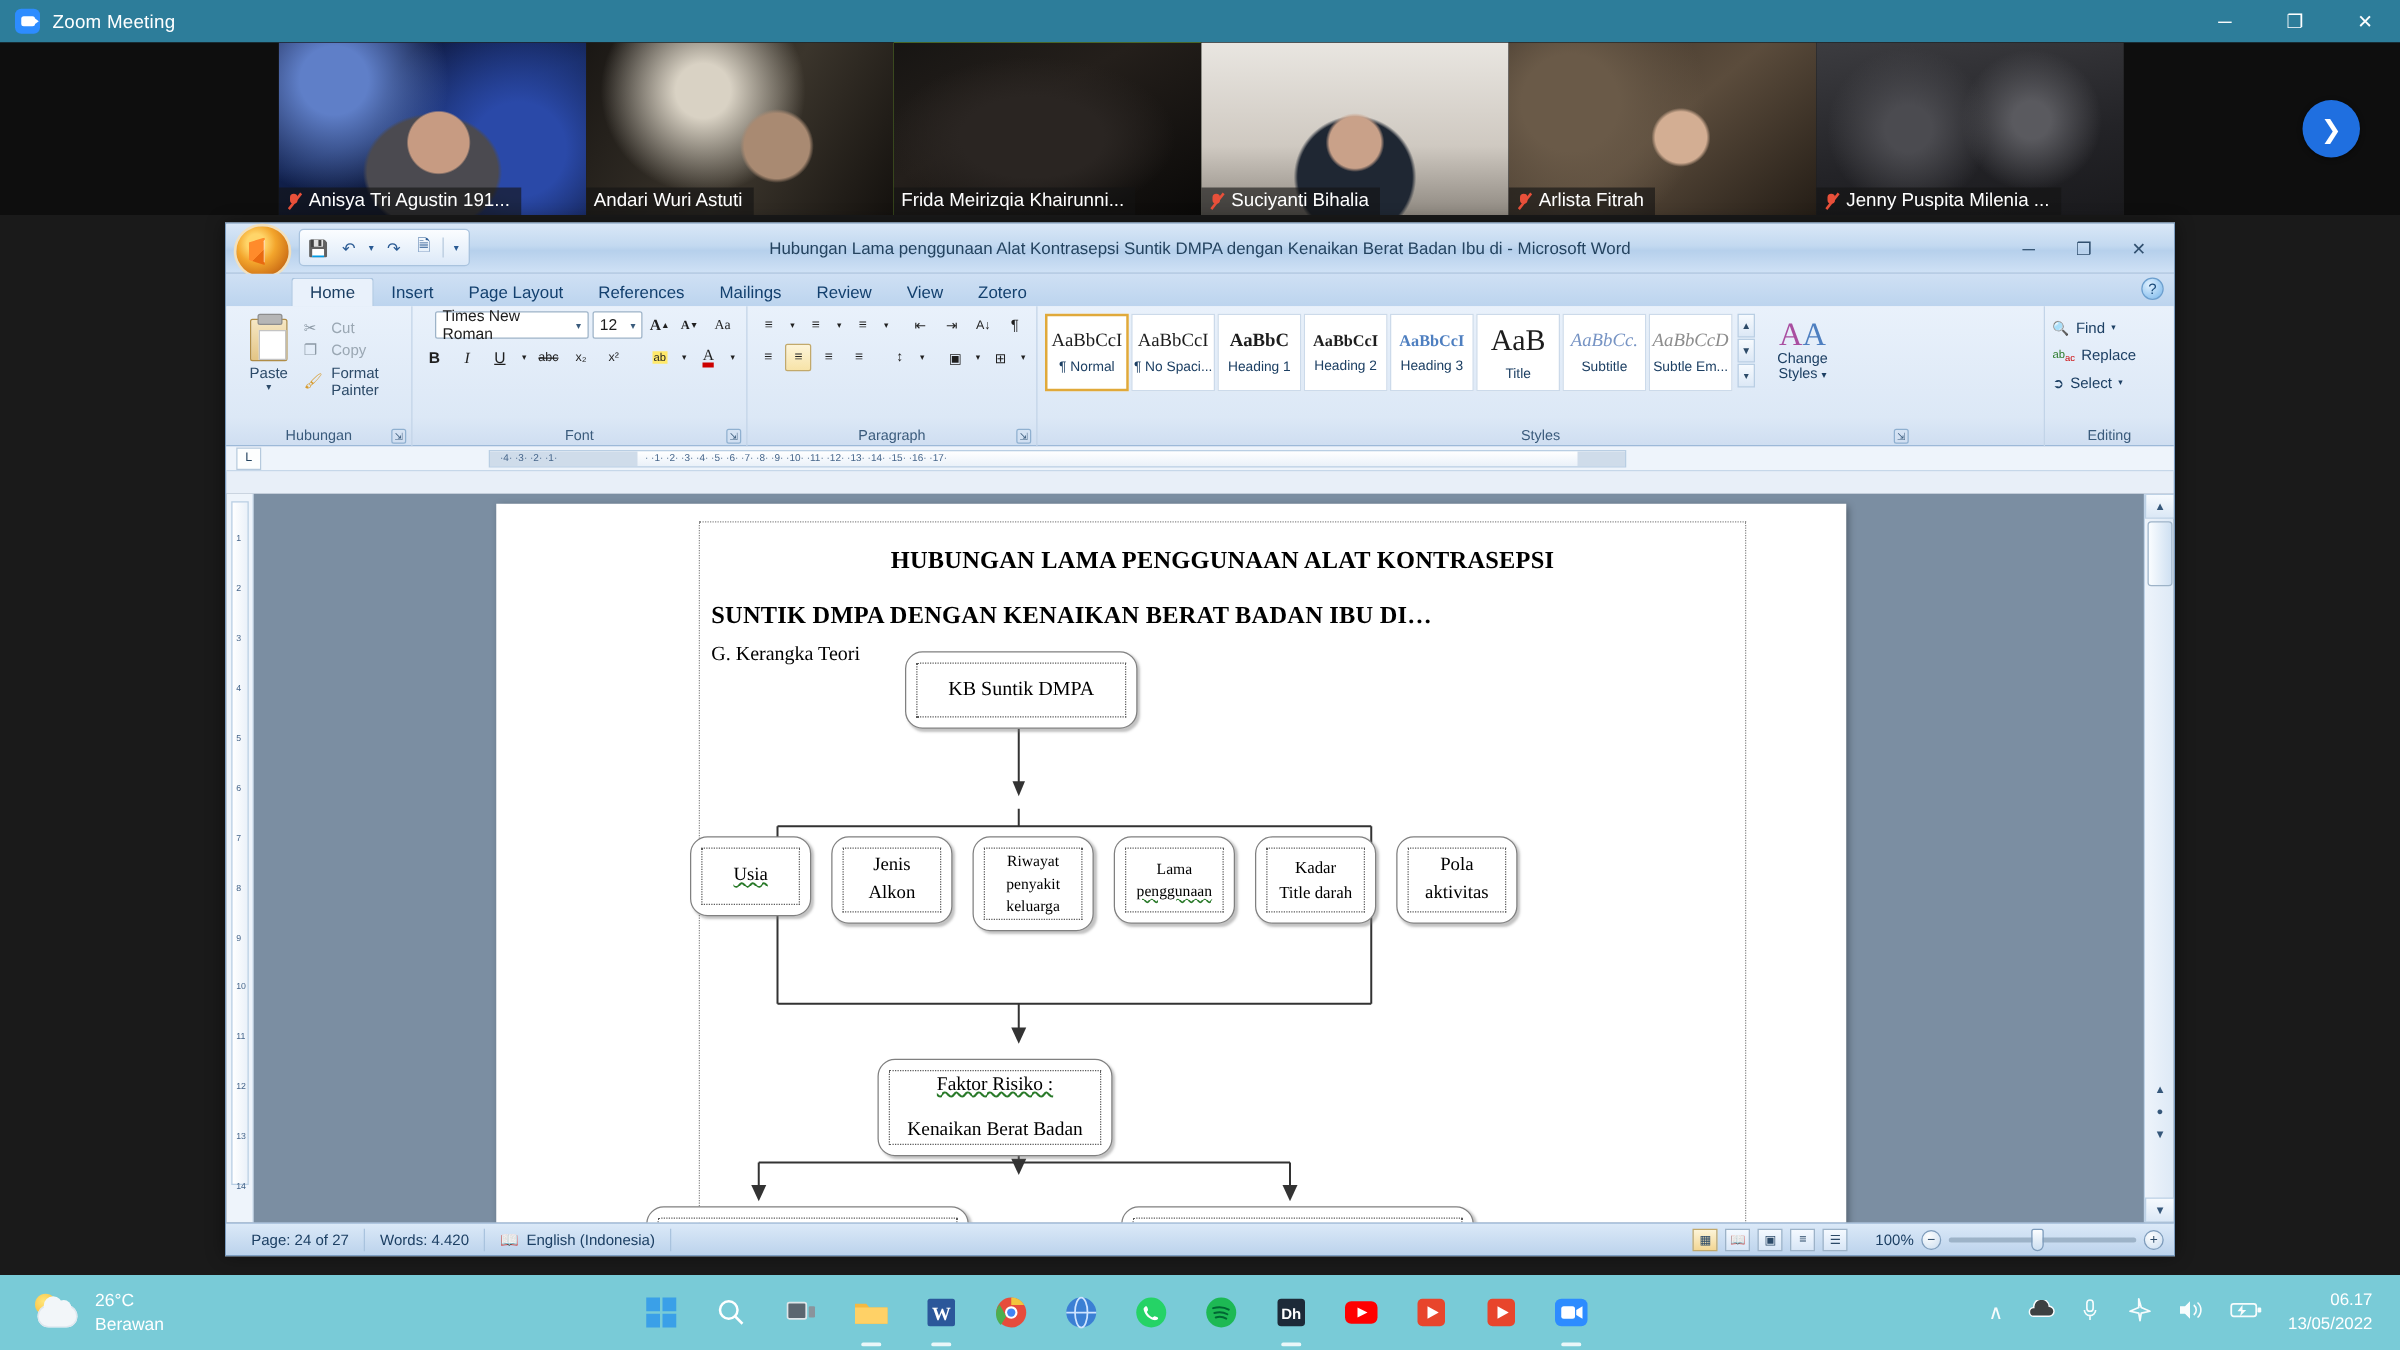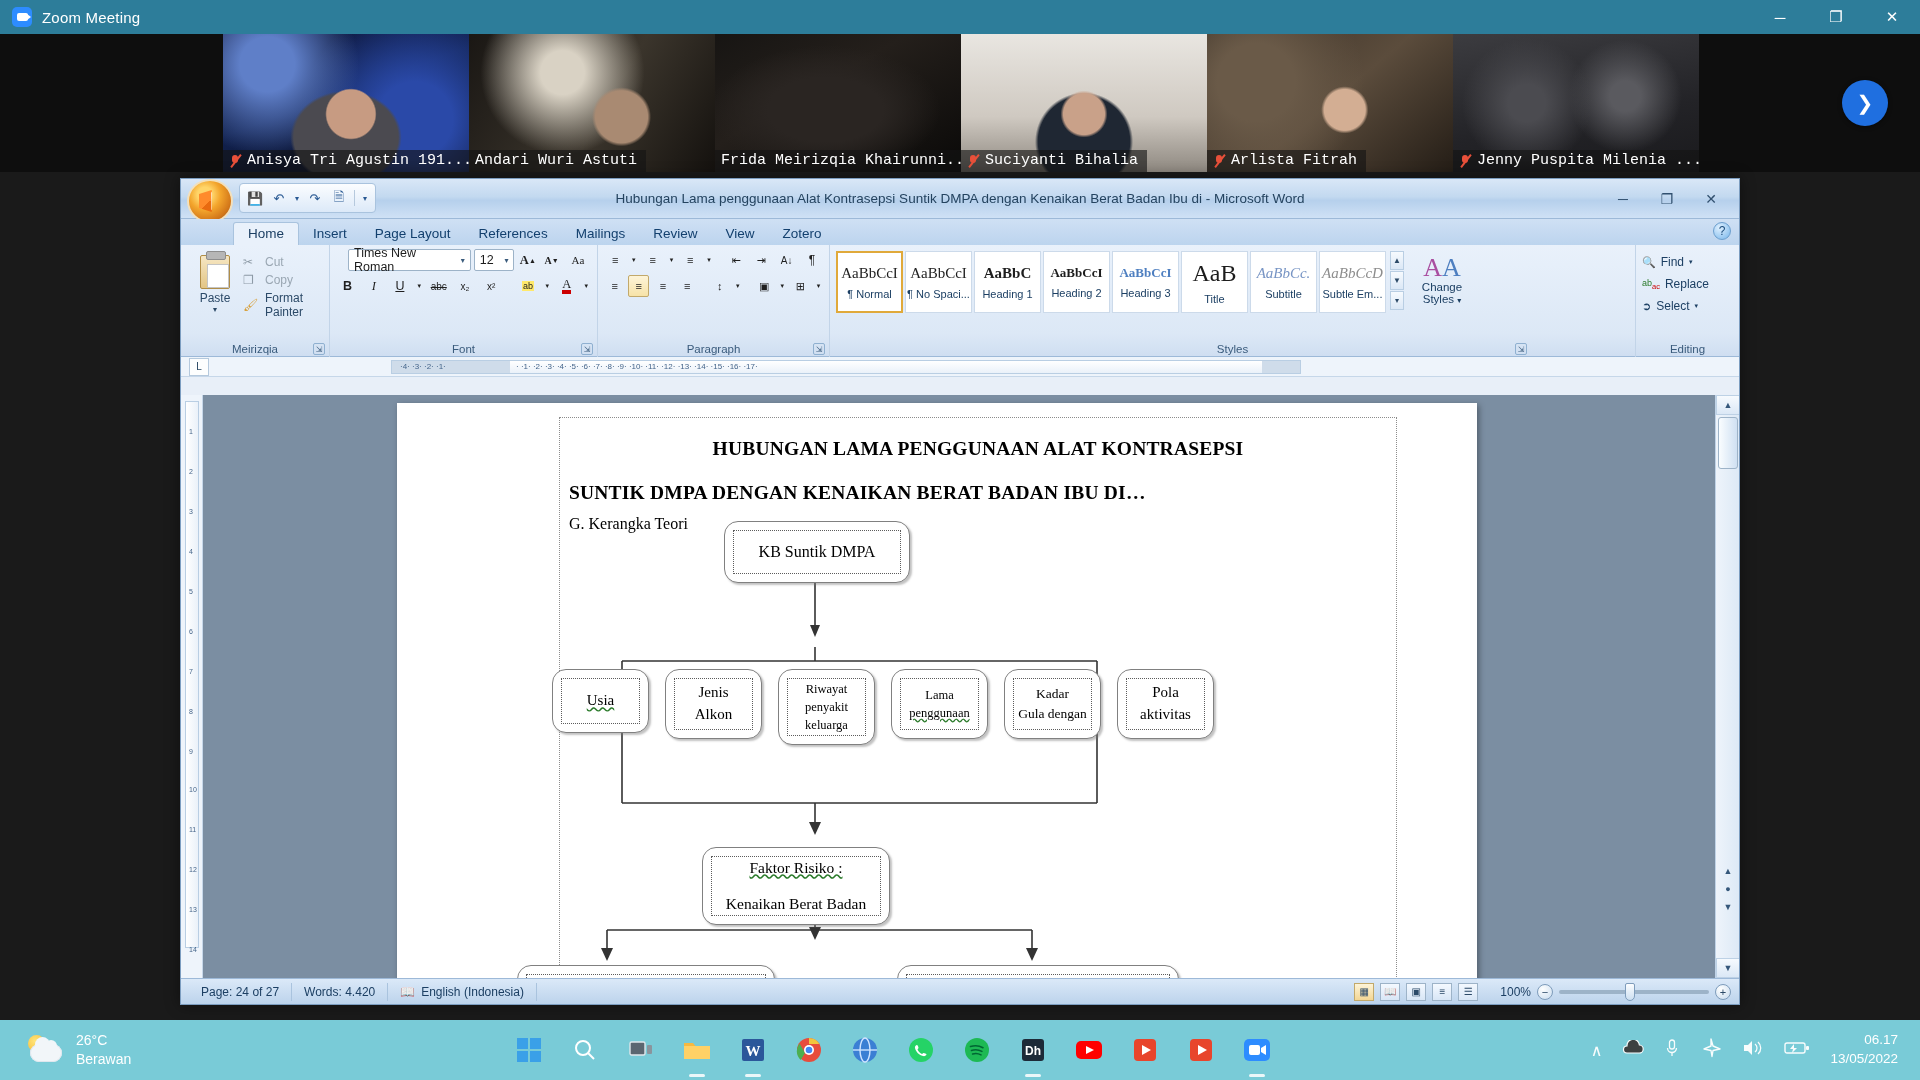--- a/index.html
+++ b/index.html
@@ -36,21 +36,21 @@
     width: 56px; display: flex; align-items: center; justify-content: center;
     color: #fff; font-size: 15px;
   }
 
   #filmstrip { position: absolute; top: 34px; left: 0; width: 1920px; height: 138px; background:#0e0e0e; }
   .tile { position: absolute; top: 0; height: 138px; overflow: hidden; background:#202020; }
   .tile .tile-name {
     position: absolute; left: 0; bottom: 0; max-width: 100%;
     background: rgba(20,20,20,.62); color: #fff; font-size: 15px;
     padding: 2px 9px 3px 6px; display: flex; align-items: center; gap: 5px;
-    white-space: nowrap; overflow: hidden; font-family: Liberation Mono, monospace;
+    white-space: nowrap; overflow: hidden;
   }
   .mute-icon { width: 13px; height: 14px; position: relative; flex: none; }
   .mute-icon:before {
     content:""; position:absolute; left:3px; top:1px; width:6px; height:8px;
     border-radius:3px; background:#e8503a;
   }
   .mute-icon:after {
     content:""; position:absolute; left:-1px; top:6px; width:16px; height:2px;
     background:#e8503a; transform: rotate(-52deg);
   }
@@ -482,21 +482,21 @@
           </div>
           <div class="clip-item">
             <span class="mini-icon ic-copy"></span>
             <span>Copy</span>
           </div>
           <div class="clip-item active">
             <span class="mini-icon ic-brush"></span>
             <span>Format Painter</span>
           </div>
         </div>
-        <div class="rgroup-label">Meirizqia</div>
+        <div class="rgroup-label">Hubungan</div>
         <div class="rgroup-dialog">⇲</div>
       </div>
 
       <div class="rgroup" id="g-font">
         <div class="font-row">
           <div class="combo" id="font-name-combo">
             <span>Times New Roman</span>
             <span class="arrow">▾</span>
           </div>
           <div class="combo" id="font-size-combo">
@@ -774,21 +774,21 @@
             <div class="node" style="left:494px;top:266px;width:97px;height:70px">
               <div class="inner" style="font-size:12.5px">
                 <span>Lama</span>
                 <span class="grnwavy">penggunaan</span>
               </div>
             </div>
 
             <div class="node" style="left:607px;top:266px;width:97px;height:70px">
               <div class="inner" style="font-size:13.5px">
                 <span>Kadar</span>
-                <span>Gula dengan</span>
+                <span>Title darah</span>
               </div>
             </div>
 
             <div class="node" style="left:720px;top:266px;width:97px;height:70px">
               <div class="inner" style="font-size:15px">
                 <span>Pola</span>
                 <span>aktivitas</span>
               </div>
             </div>
 

